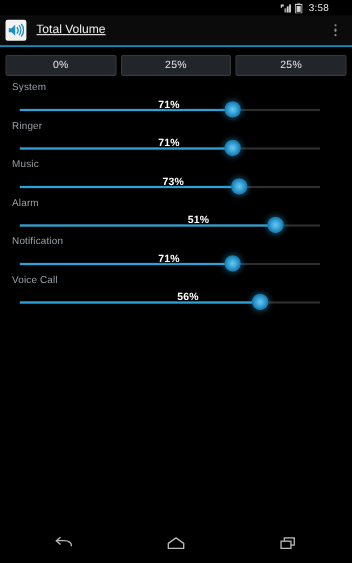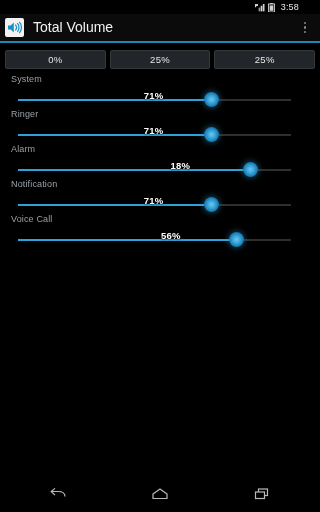--- a/index.html
+++ b/index.html
@@ -55,21 +55,21 @@
     height: 19px;
     background: #f2f2f2;
     border-radius: 2px;
     display: flex;
     align-items: center;
     justify-content: center;
     flex: 0 0 auto;
   }
   .app-title {
     color: #f0f0f0;
-    font-size: 14px;
+    font-size: 11px;
     line-height: 11px;
     margin-left: 9px;
     flex: 1 1 auto;
     white-space: nowrap;
     overflow: hidden;
     text-decoration: underline;
   }
   .overflow-menu {
     width: 18px;
     height: 24px;
@@ -260,25 +260,34 @@
     <div class="slider-row">
       <div class="slider-label">Ringer</div>
       <div class="slider-area">
         <div class="track-bg"></div>
         <div class="track-fill" style="width: 71%;"></div>
         <div class="value-text" style="left: 49.7%;">71%</div>
         <div class="thumb" style="left: 71%;"></div>
       </div>
     </div>
     <div class="slider-row">
+      <div class="slider-label">Music</div>
+      <div class="slider-area">
+        <div class="track-bg"></div>
+        <div class="track-fill" style="width: 73%;"></div>
+        <div class="value-text" style="left: 51.1%;">73%</div>
+        <div class="thumb" style="left: 73%;"></div>
+      </div>
+    </div>
+    <div class="slider-row">
       <div class="slider-label">Alarm</div>
       <div class="slider-area">
         <div class="track-bg"></div>
         <div class="track-fill" style="width: 85%;"></div>
-        <div class="value-text" style="left: 59.5%;">18%</div>
+        <div class="value-text" style="left: 59.5%;">51%</div>
         <div class="thumb" style="left: 85%;"></div>
       </div>
     </div>
     <div class="slider-row">
       <div class="slider-label">Notification</div>
       <div class="slider-area">
         <div class="track-bg"></div>
         <div class="track-fill" style="width: 71%;"></div>
         <div class="value-text" style="left: 49.7%;">71%</div>
         <div class="thumb" style="left: 71%;"></div>

